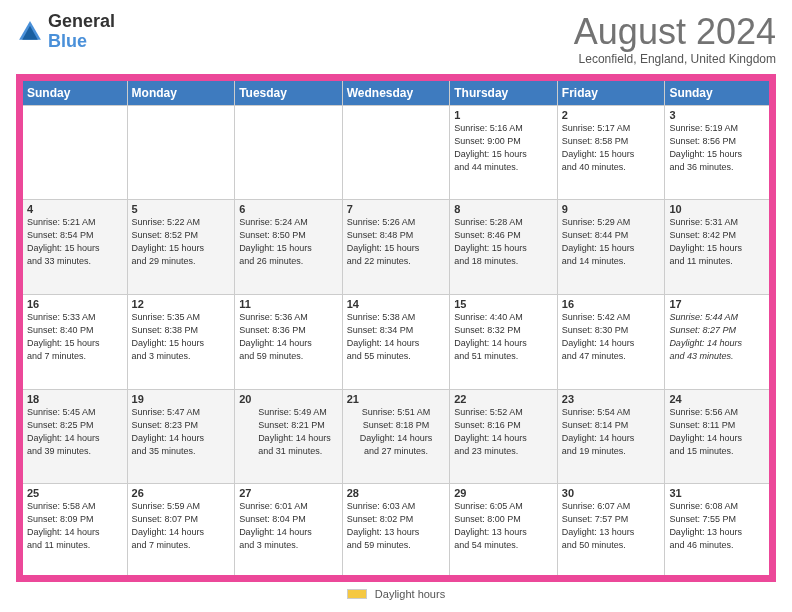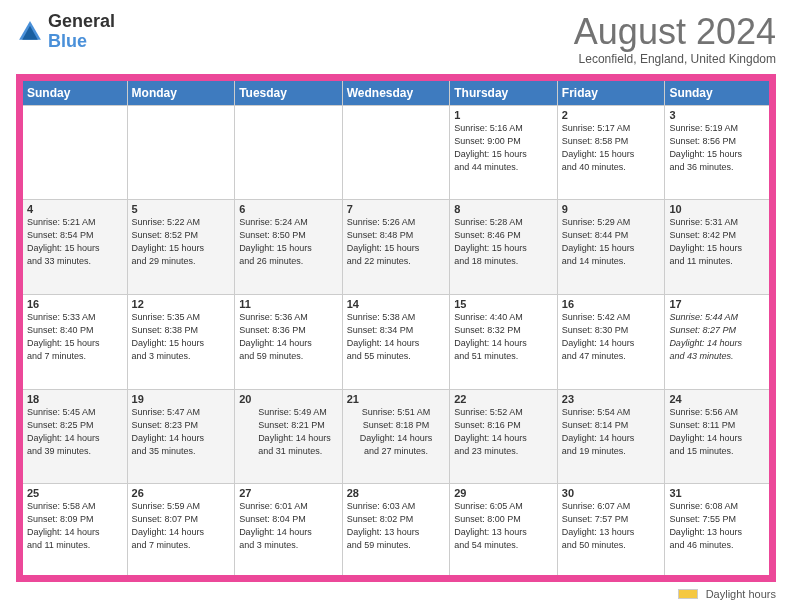--- a/index.html
+++ b/index.html
@@ -92,21 +92,21 @@
       margin-bottom: 1px;
     }
     .day-info {
       line-height: 1.45;
       font-size: 9px;
       color: #333;
     }
     .empty-cell { background: #fff !important; }
     .footer {
       display: flex;
-      justify-content: flex-end;
+      justify-content: center;
       align-items: center;
       margin-top: 6px;
       font-size: 11px;
       color: #555;
       gap: 8px;
     }
     .daylight-bar {
       display: inline-block;
       width: 20px;
       height: 10px;

